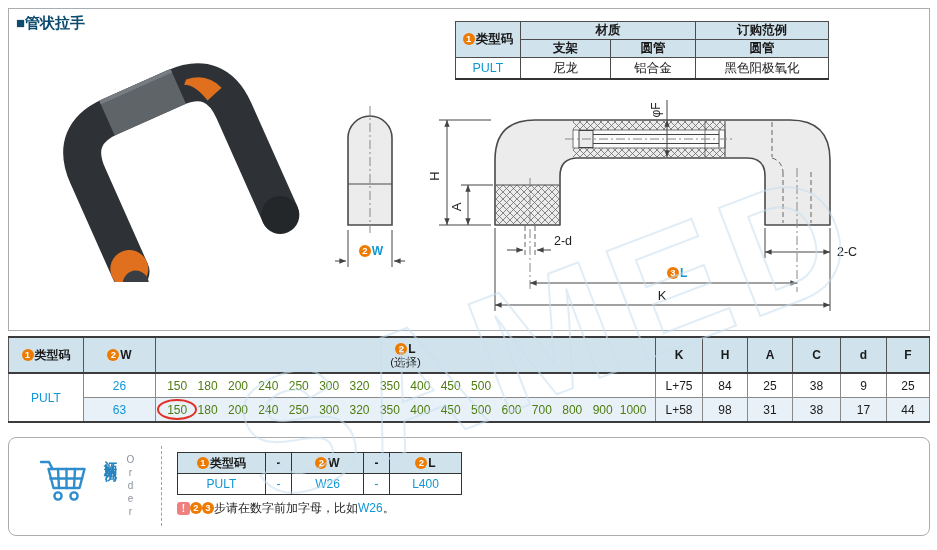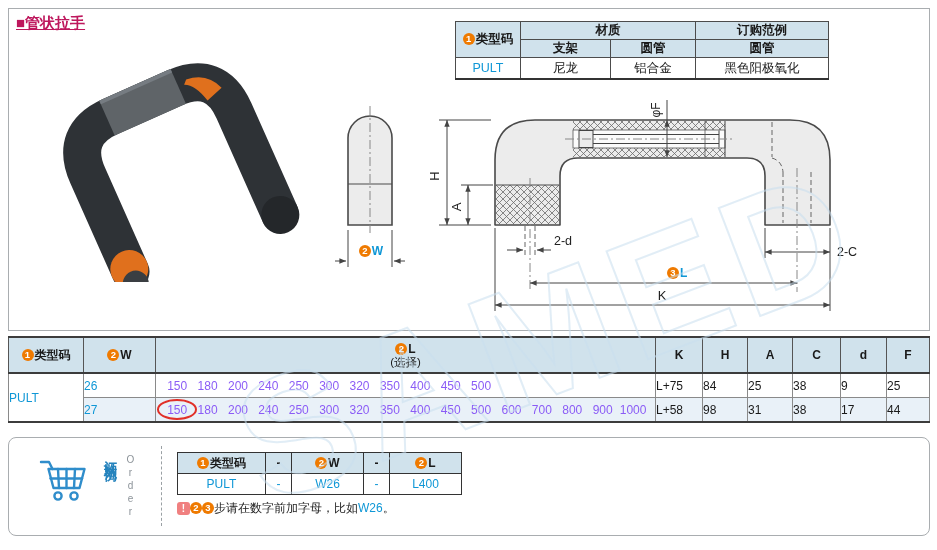--- a/index.html
+++ b/index.html
@@ -1,20 +1,20 @@
 <!DOCTYPE html>
 <html><head>
 <meta charset="utf-8">
 <style>
   html,body{margin:0;padding:0;background:#fff;}
   .page{position:relative;width:937px;height:550px;background:#fff;overflow:hidden;
         font-family:"Liberation Sans","DejaVu Sans",sans-serif;color:#1a1a1a;}
   
   .top-box{position:absolute;left:8px;top:8px;width:920px;height:321px;border:1px solid #a9adb0;background:#fff;}
-  .page-title{position:absolute;left:16px;top:14px;font-size:15px;font-weight:bold;color:#be185d;text-decoration:underline;}
+  .page-title{position:absolute;left:16px;top:14px;font-size:15px;font-weight:bold;color:#0c4a6e;}
   
   table{border-collapse:collapse;}
   .spec{position:absolute;left:455px;top:21px;table-layout:fixed;font-size:12.5px;}
   .spec th,.spec td{border:1px solid #4c4c4c;padding:0;text-align:center;height:17px;line-height:17px;font-weight:normal;}
   .spec th{background:#d0e2ec;font-weight:bold;}
   .spec{border-top:1.5px solid #333;border-bottom:2px solid #333;}
   .spec td{height:20px;line-height:20px;}
   
   .badge{display:inline-block;width:12px;height:12px;line-height:12px;border-radius:50%;
          background:#ef7a00;color:#fff;font-size:9.5px;font-weight:bold;text-align:center;
@@ -24,25 +24,25 @@
   .blue{color:#0f97d6;}
   
   .drawing{position:absolute;left:335px;top:80px;width:600px;height:250px;}
   .dim-tag{position:absolute;font-size:12px;font-weight:bold;color:#0f97d6;white-space:nowrap;}
   .watermark{position:absolute;left:160px;top:60px;width:780px;height:470px;pointer-events:none;z-index:5;opacity:.55;}
   
   .main{position:absolute;left:8px;top:336px;width:921px;table-layout:fixed;font-size:12px;
         border-top:2px solid #3c3c3c;border-bottom:2px solid #3c3c3c;border-left:1px solid #555;border-right:1px solid #555;}
   .main th{background:#d0e2ec;border:1px solid #555;border-bottom:2px solid #3c3c3c;height:34px;padding:0;
            font-size:12px;font-weight:bold;text-align:center;}
-  .main td{border:1px solid #8a8a8a;height:23px;padding:0;}
+  .main td{border:1px solid #8a8a8a;height:23px;padding:0;text-align:center;}
   .main .sub{font-weight:normal;font-size:11.5px;line-height:13px;}
   .main tr.tint td{background:#e9f1f8;}
   td.lcell{text-align:left;padding-left:6px;overflow:visible;}
-  .lval{display:inline-block;width:30.4px;text-align:center;color:#8b5cf6;}
+  .lval{display:inline-block;width:30.4px;text-align:center;color:#4d7c0f;}
   .circled{position:relative;}
   .circled::after{content:'';position:absolute;left:-5px;right:-5px;top:-4px;bottom:-3px;
                   border:2.5px solid #e13028;border-radius:50%;pointer-events:none;}
   
   .order-box{position:absolute;left:8px;top:437px;width:920px;height:97px;border:1px solid #a9adb0;border-radius:8px;background:#fff;}
   .order-cn{position:absolute;left:92px;top:12px;writing-mode:vertical-rl;letter-spacing:3px;
             font-size:13px;font-weight:bold;color:#2583bd;}
   .order-en{position:absolute;left:116px;top:16px;writing-mode:vertical-rl;text-orientation:upright;
             letter-spacing:2px;font-size:10px;color:#8c9399;}
   .order-divider{position:absolute;left:152px;top:8px;height:80px;border-left:1px dashed #9aa0a4;}
@@ -219,21 +219,21 @@
             <div><span class="lval">150</span><span class="lval">180</span><span class="lval">200</span><span class="lval">240</span><span class="lval">250</span><span class="lval">300</span><span class="lval">320</span><span class="lval">350</span><span class="lval">400</span><span class="lval">450</span><span class="lval">500</span></div>
           </td>
       <td>L+75</td>
       <td>84</td>
       <td>25</td>
       <td>38</td>
       <td>9</td>
       <td>25</td>
     </tr>
     <tr class="tint">
-      <td class="blue">27</td>
+      <td class="blue">63</td>
       <td class="lcell">
         <div><span class="lval circled">150</span><span class="lval">180</span><span class="lval">200</span><span class="lval">240</span><span class="lval">250</span><span class="lval">300</span><span class="lval">320</span><span class="lval">350</span><span class="lval">400</span><span class="lval">450</span><span class="lval">500</span><span class="lval">600</span><span class="lval">700</span><span class="lval">800</span><span class="lval">900</span><span class="lval">1000</span></div>
       </td>
       <td>L+58</td>
       <td>98</td>
       <td>31</td>
       <td>38</td>
       <td>17</td>
       <td>44</td>
     </tr>

